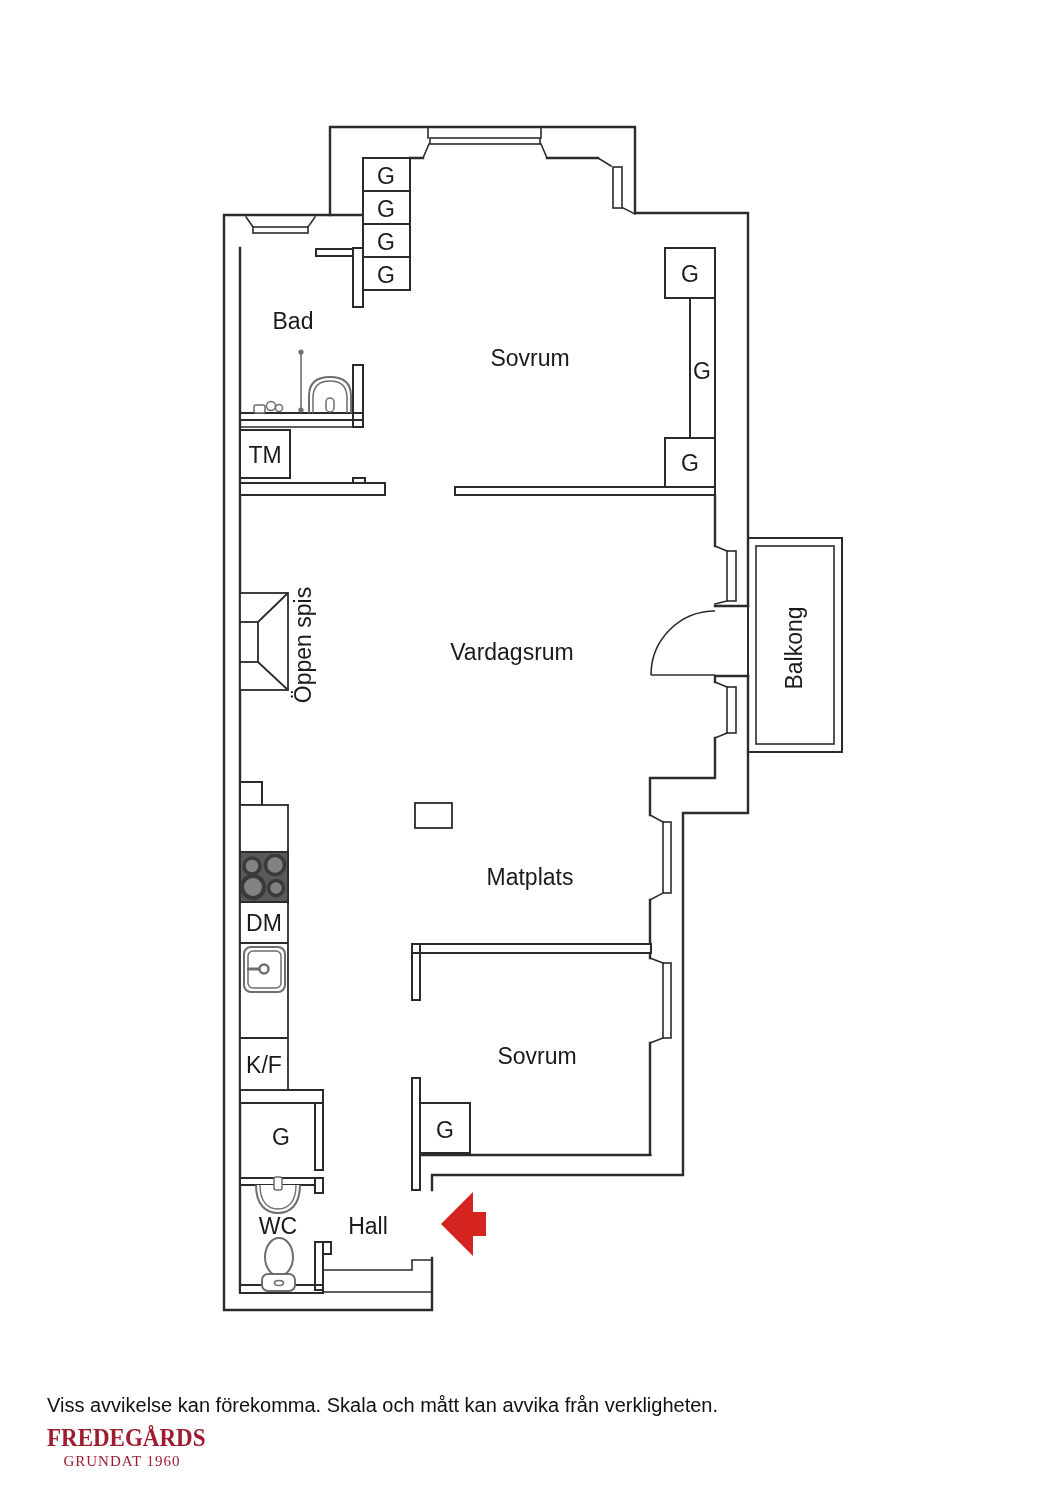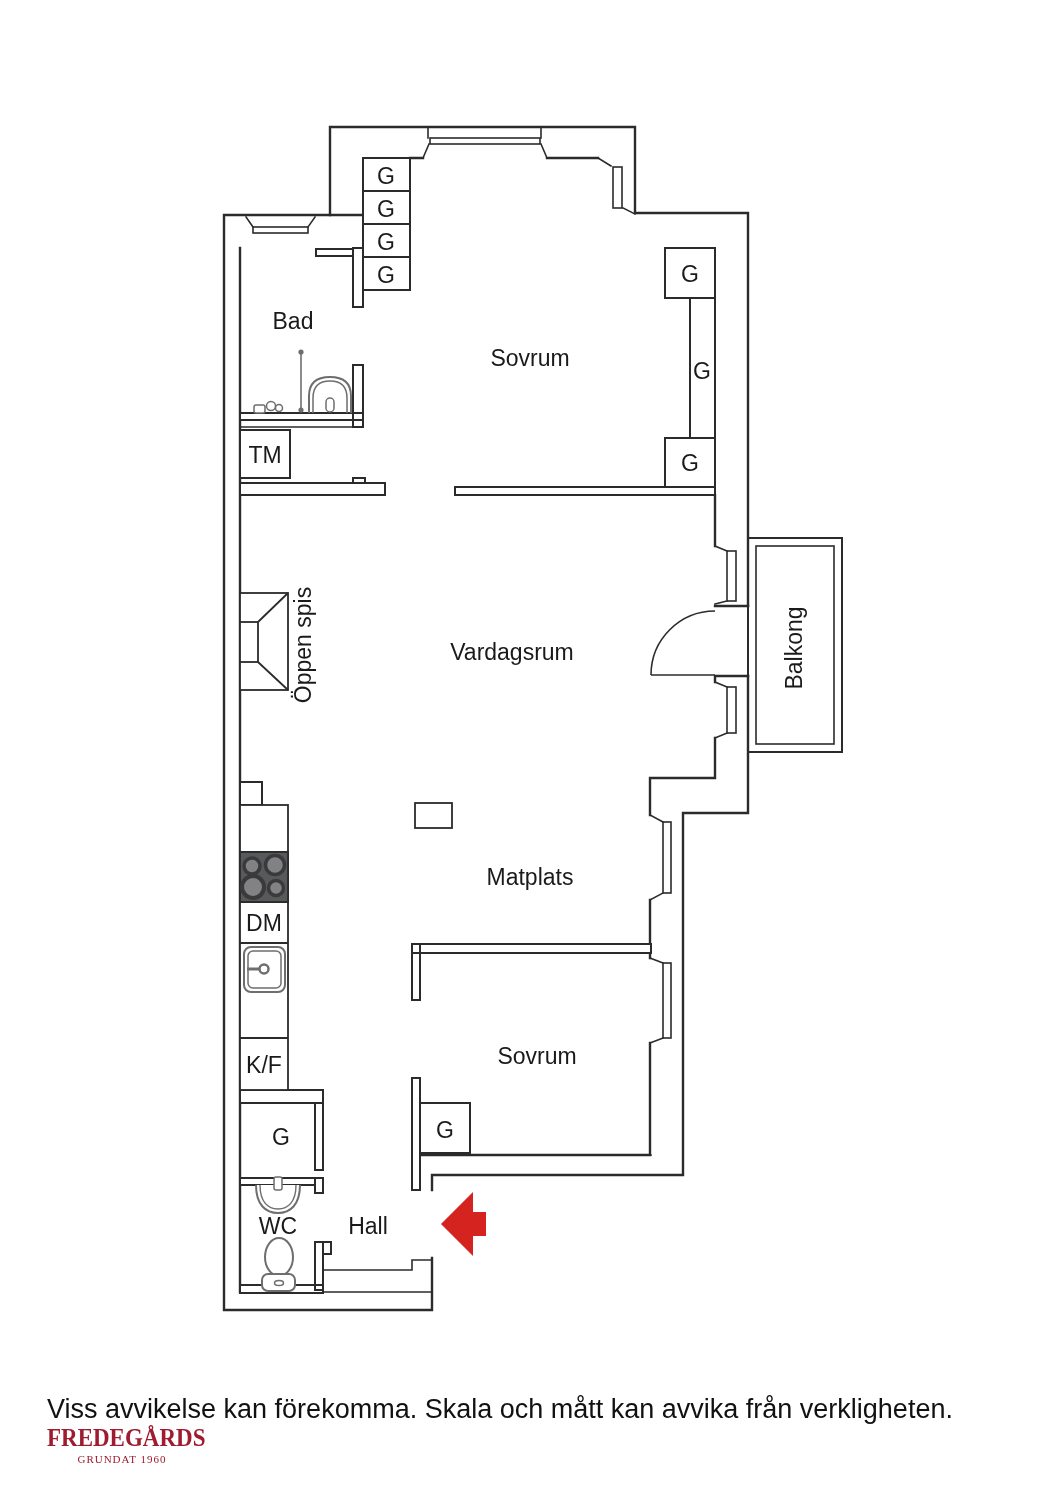--- a/index.html
+++ b/index.html
@@ -1,22 +1,22 @@
 <!DOCTYPE html>
 <html><head>
 <meta charset="utf-8">
 <style>
   html,body{margin:0;padding:0;background:#ffffff;}
   body{width:1060px;height:1500px;position:relative;font-family:"Liberation Sans",sans-serif;}
   #plan{position:absolute;left:0;top:0;}
   .room-label{font-family:"Liberation Sans",sans-serif;font-size:23px;fill:#1a1a1a;}
   .closet-label{font-family:"Liberation Sans",sans-serif;font-size:23px;fill:#1a1a1a;}
-  .footer-disclaimer{position:absolute;left:47px;top:1394px;font-size:27px;color:#111111;}
+  .footer-disclaimer{position:absolute;left:47px;top:1394px;font-size:20px;color:#111111;}
   .brand{position:absolute;left:47px;top:1424px;font-family:"Liberation Serif",serif;font-size:25px;font-weight:600;color:#9e1b30;letter-spacing:0px;transform:scaleX(0.92);transform-origin:left center;white-space:nowrap;}
-  .brand-sub{position:absolute;left:47px;top:1453px;width:150px;text-align:center;font-family:"Liberation Serif",serif;font-size:11px;color:#9e1b30;letter-spacing:1px;white-space:nowrap;}
+  .brand-sub{position:absolute;left:47px;top:1453px;width:150px;text-align:center;font-family:"Liberation Serif",serif;font-size:15px;color:#9e1b30;letter-spacing:1px;white-space:nowrap;}
 </style>
 </head>
 <body>
 
 <svg id="plan" width="1060" height="1500" viewBox="0 0 1060 1500" xmlns="http://www.w3.org/2000/svg">
 
   <g stroke="#2b2b2b" stroke-width="2.4" fill="none" stroke-linecap="square">
     <path d="M432,1190 L432,1175 L683,1175 L683,813 L748,813 L748,676"></path>
     <path d="M748,606 L748,213 L635,213 L635,127 L330,127 L330,215 L224,215 L224,1310 L432,1310 L432,1258"></path>
     <path d="M330,215 L363,215"></path>

